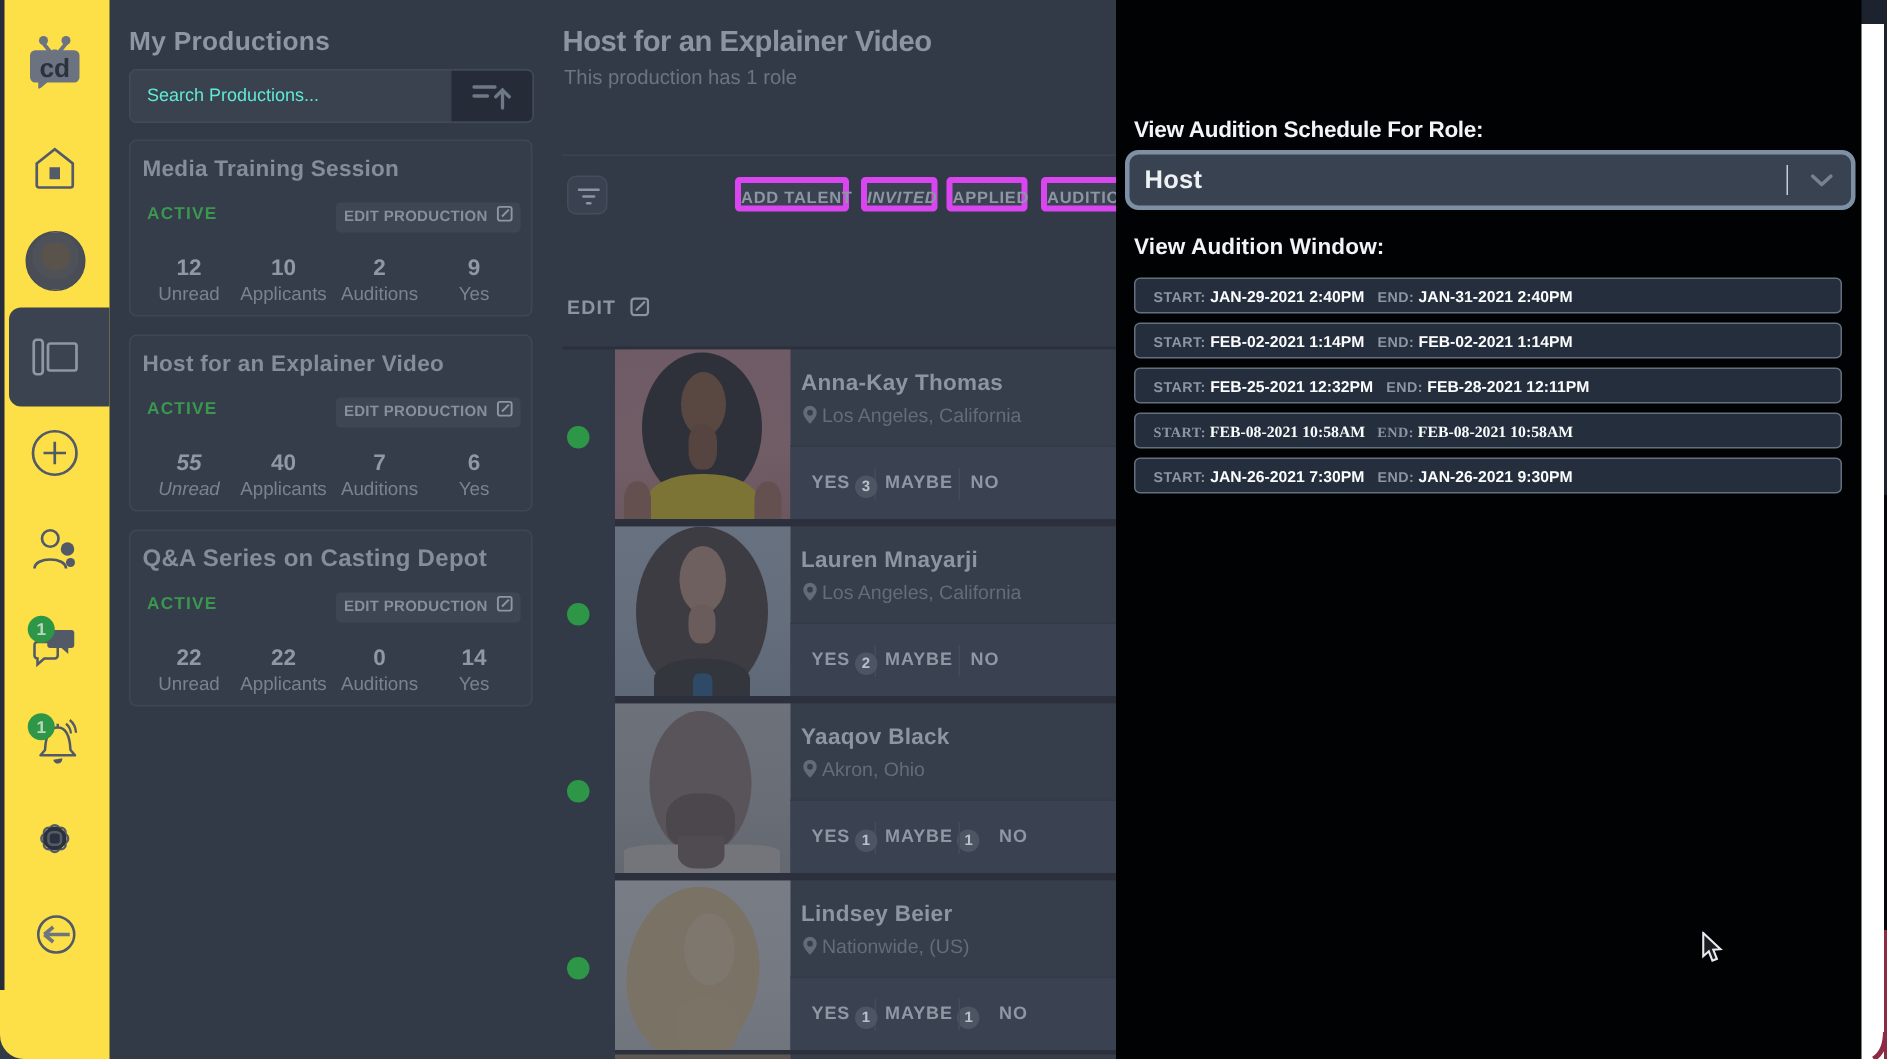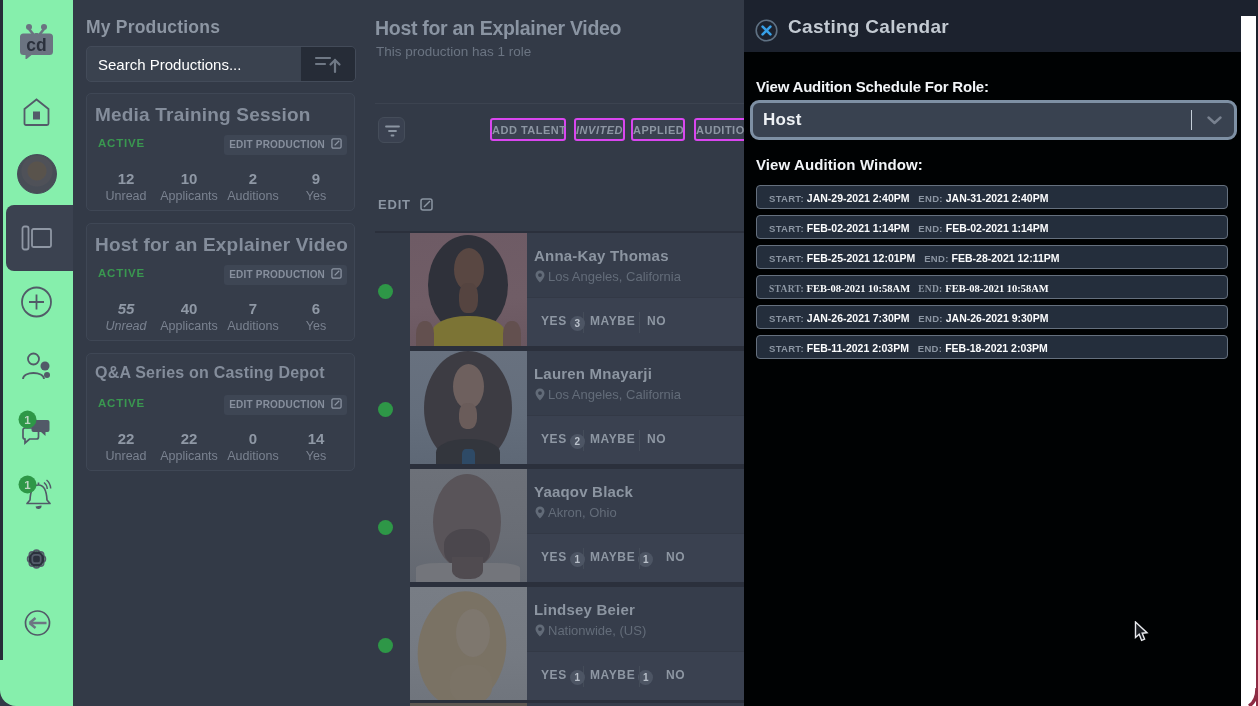--- a/index.html
+++ b/index.html
@@ -2,49 +2,49 @@
 <html><head>
 <meta charset="utf-8">
 <style>
   * { margin:0; padding:0; box-sizing:border-box; }
   html,body { width:1258px; height:706px; overflow:hidden; background:#21262f;
     font-family:"Liberation Sans",sans-serif; }
   #app { position:absolute; left:0; top:0; width:1258px; height:706px; background:#333a47; }
 
   
   #sidebar { position:absolute; left:0; top:0; width:73px; height:706px;
-    background:#86efac; border-bottom-left-radius:16px; }
+    background:#fde047; border-bottom-left-radius:16px; }
   .sbi { position:absolute; left:0; width:73px; text-align:center; }
   #active-item { position:absolute; left:6px; top:205px; width:67px; height:66px;
     background:#3b4250; border-radius:8px 0 0 8px; }
 
   
   #col { position:absolute; left:73px; top:0; width:302px; height:706px; background:#333a47; }
   #col h1 { position:absolute; left:13px; top:17px; font-size:17.5px; font-weight:bold; color:#8d96a3; letter-spacing:0.2px;}
   #search { position:absolute; left:13px; top:46px; width:270px; height:36px;
     border:1px solid #434b59; border-radius:5px; background:#3a424f; overflow:hidden; }
-  #search .ph { position:absolute; left:11px; top:9px; font-size:15px; color:#ffffff; }
+  #search .ph { position:absolute; left:11px; top:9px; font-size:12px; color:#5eead4; }
   #search .btn { position:absolute; right:0; top:0; width:54px; height:34px; background:#262c37; }
 
   .card { position:absolute; left:13px; width:269px; height:118px;
     background:#363d4a; border:1px solid #3f4755; border-radius:5px; }
-  .card .ttl { position:absolute; left:8px; top:10px; font-size:19px; font-weight:bold; color:#848d9b; letter-spacing:0.2px; white-space:nowrap;}
+  .card .ttl { position:absolute; left:8px; top:10px; font-size:15px; font-weight:bold; color:#848d9b; letter-spacing:0.2px; white-space:nowrap;}
   .card .act { position:absolute; left:11px; top:43px; font-size:11.5px; font-weight:bold; color:#3a9750; letter-spacing:0.8px; }
   .card .ep  { position:absolute; right:7px; top:41px; height:20px; background:#3e4654; border-radius:3px;
     font-size:10px; font-weight:bold; color:#878f9d; letter-spacing:0.2px; line-height:20px; padding:0 5px; }
   .stat { position:absolute; top:76px; width:64px; text-align:center; }
   .stat .n { font-size:15px; font-weight:bold; color:#8f98a5; }
   .stat .l { font-size:12.5px; color:#7a8290; margin-top:2px; }
 
   
   #main { position:absolute; left:375px; top:0; width:883px; height:706px; background:#333a47; }
   #main h2 { position:absolute; left:0px; top:17px; font-size:19.5px; font-weight:bold; color:#8a94a2; letter-spacing:-0.3px;}
   #main .sub { position:absolute; left:1px; top:44px; font-size:13.5px; color:#6b7482; }
   .hline { position:absolute; left:0; height:1px; background:#3c4350; }
-  .tbtn { position:absolute; top:118px; height:23px; border:2px solid #d946ef; border-radius:3px;
+  .tbtn { position:absolute; top:118px; height:23px; border:4px solid #d946ef; border-radius:3px;
      background:#3a4150; color:#8d96a3; font-size:11px; font-weight:bold; letter-spacing:0.5px;
      line-height:21px; text-align:center; white-space:nowrap; }
   #fbtn { position:absolute; left:3px; top:117px; width:27px; height:26px; border:1px solid #454d5a;
      border-radius:6px; background:#3a4150; }
   #edit { position:absolute; left:3px; top:197px; font-size:13px; font-weight:bold; color:#8b95a2; letter-spacing:0.8px; }
 
   
   .row { position:absolute; left:35px; width:848px; height:113px; background:#363d4b; }
   .row .photo { position:absolute; left:0; top:0; width:117px; height:113px; overflow:hidden; }
   .row .nameblk { position:absolute; left:117px; top:0; right:0; height:64px; }
@@ -284,42 +284,34 @@
         <div class="ybtn" style="left:14px;">YES<span class="cnt">1</span></div>
         <div class="ybtn" style="left:63px;">MAYBE<span class="cnt">1</span></div>
         <div class="ybtn" style="left:139px;">NO</div>
       </div>
     </div>
     <div class="row" style="top:703px; height:3px;">
       <div class="photo" style="height:3px; background:#5e5852;"></div>
     </div>
   </div>
   <div id="panel">
-    <div id="phead">
-      <svg style="position:absolute;left:11px;top:19px;" width="23" height="23" viewBox="0 0 23 23">
-        <circle cx="11.5" cy="11.5" r="10.3" fill="none" stroke="#5f7183" stroke-width="1.6"></circle>
-        <path d="M7.6 7.6 L15.4 15.4 M15.4 7.6 L7.6 15.4" stroke="#37a0e8" stroke-width="2.6" stroke-linecap="round"></path>
-      </svg>
-      <div class="t">Casting Calendar</div>
-    </div>
     <div id="plabel1">View Audition Schedule For Role:</div>
     <div id="psel">
       <div class="t">Host</div>
       <div class="caret"></div>
       <svg style="position:absolute;right:12px;top:13px;" width="15" height="9" viewBox="0 0 15 9">
         <path d="M1.5 1.5 L7.5 7 L13.5 1.5" fill="none" stroke="#78818f" stroke-width="2.4" stroke-linecap="round" stroke-linejoin="round"></path>
       </svg>
     </div>
     <div id="plabel2">View Audition Window:</div>
     <div class="prow" style="top:185px;"><span class="k">START:&nbsp;</span><span class="v">JAN-29-2021 2:40PM</span><span class="k">&nbsp;&nbsp;&nbsp;END:&nbsp;</span><span class="v">JAN-31-2021 2:40PM</span></div>
     <div class="prow" style="top:215px;"><span class="k">START:&nbsp;</span><span class="v">FEB-02-2021 1:14PM</span><span class="k">&nbsp;&nbsp;&nbsp;END:&nbsp;</span><span class="v">FEB-02-2021 1:14PM</span></div>
-    <div class="prow" style="top:245px;"><span class="k">START:&nbsp;</span><span class="v">FEB-25-2021 12:01PM</span><span class="k">&nbsp;&nbsp;&nbsp;END:&nbsp;</span><span class="v">FEB-28-2021 12:11PM</span></div>
+    <div class="prow" style="top:245px;"><span class="k">START:&nbsp;</span><span class="v">FEB-25-2021 12:32PM</span><span class="k">&nbsp;&nbsp;&nbsp;END:&nbsp;</span><span class="v">FEB-28-2021 12:11PM</span></div>
     <div class="prow" style="top:275px;font-family:Liberation Serif, serif;"><span class="k">START:&nbsp;</span><span class="v">FEB-08-2021 10:58AM</span><span class="k">&nbsp;&nbsp;&nbsp;END:&nbsp;</span><span class="v">FEB-08-2021 10:58AM</span></div>
     <div class="prow" style="top:305px;"><span class="k">START:&nbsp;</span><span class="v">JAN-26-2021 7:30PM</span><span class="k">&nbsp;&nbsp;&nbsp;END:&nbsp;</span><span class="v">JAN-26-2021 9:30PM</span></div>
-    <div class="prow" style="top:335px;"><span class="k">START:&nbsp;</span><span class="v">FEB-11-2021 2:03PM</span><span class="k">&nbsp;&nbsp;&nbsp;END:&nbsp;</span><span class="v">FEB-18-2021 2:03PM</span></div>
 
     <svg style="position:absolute;left:390px;top:621px;" width="16" height="22" viewBox="0 0 16 22">
       <path d="M1.5 1 L1.5 16.5 L5.2 13.2 L7.6 19.4 L10.6 18.2 L8.2 12.2 L13 11.8 Z" fill="#1a1d22" stroke="#e8eaee" stroke-width="1.4" stroke-linejoin="miter"></path>
     </svg>
   </div>
   <div id="hdr-ext" style="position:absolute;left:1241px;top:0;width:17px;height:16px;background:#1c222e;"></div>
   <div id="wstrip"></div>
   <div id="redge1"></div>
   <div id="redge2"></div>
   <div id="redge3"></div>

